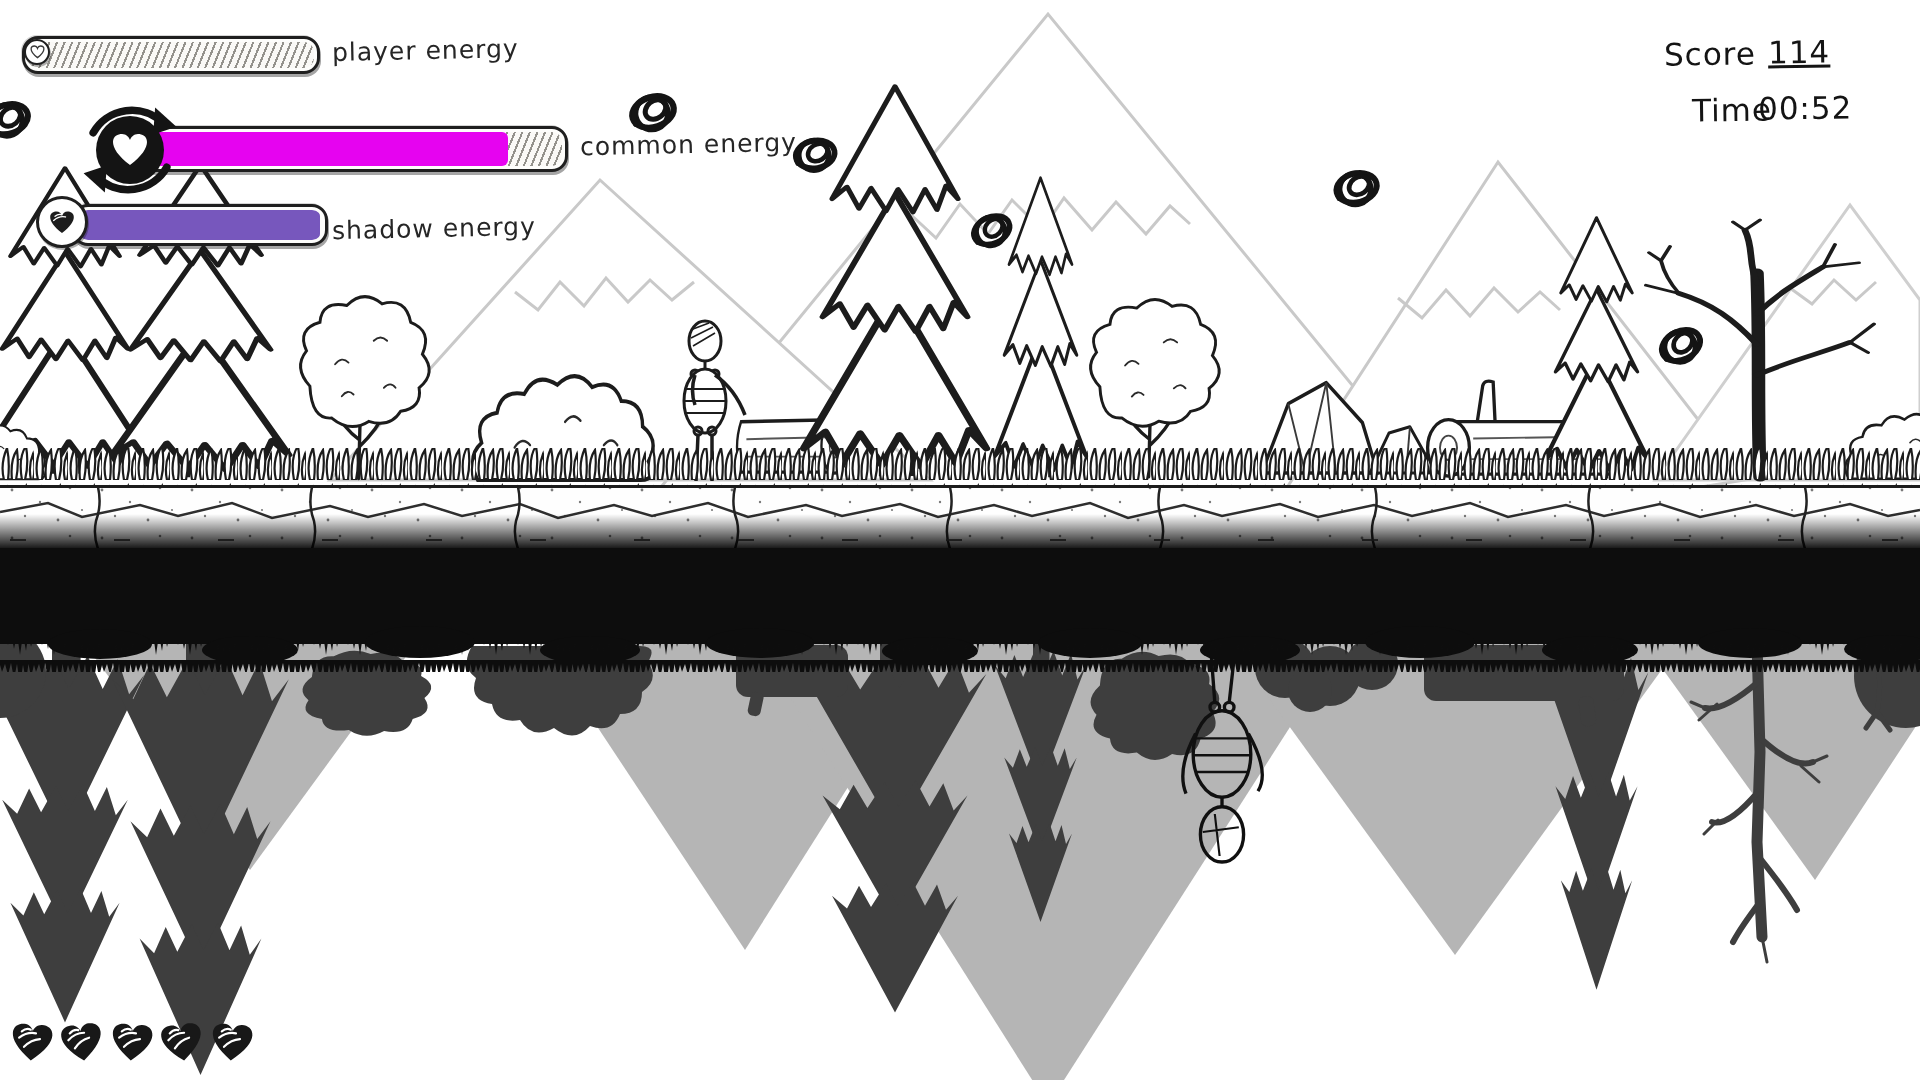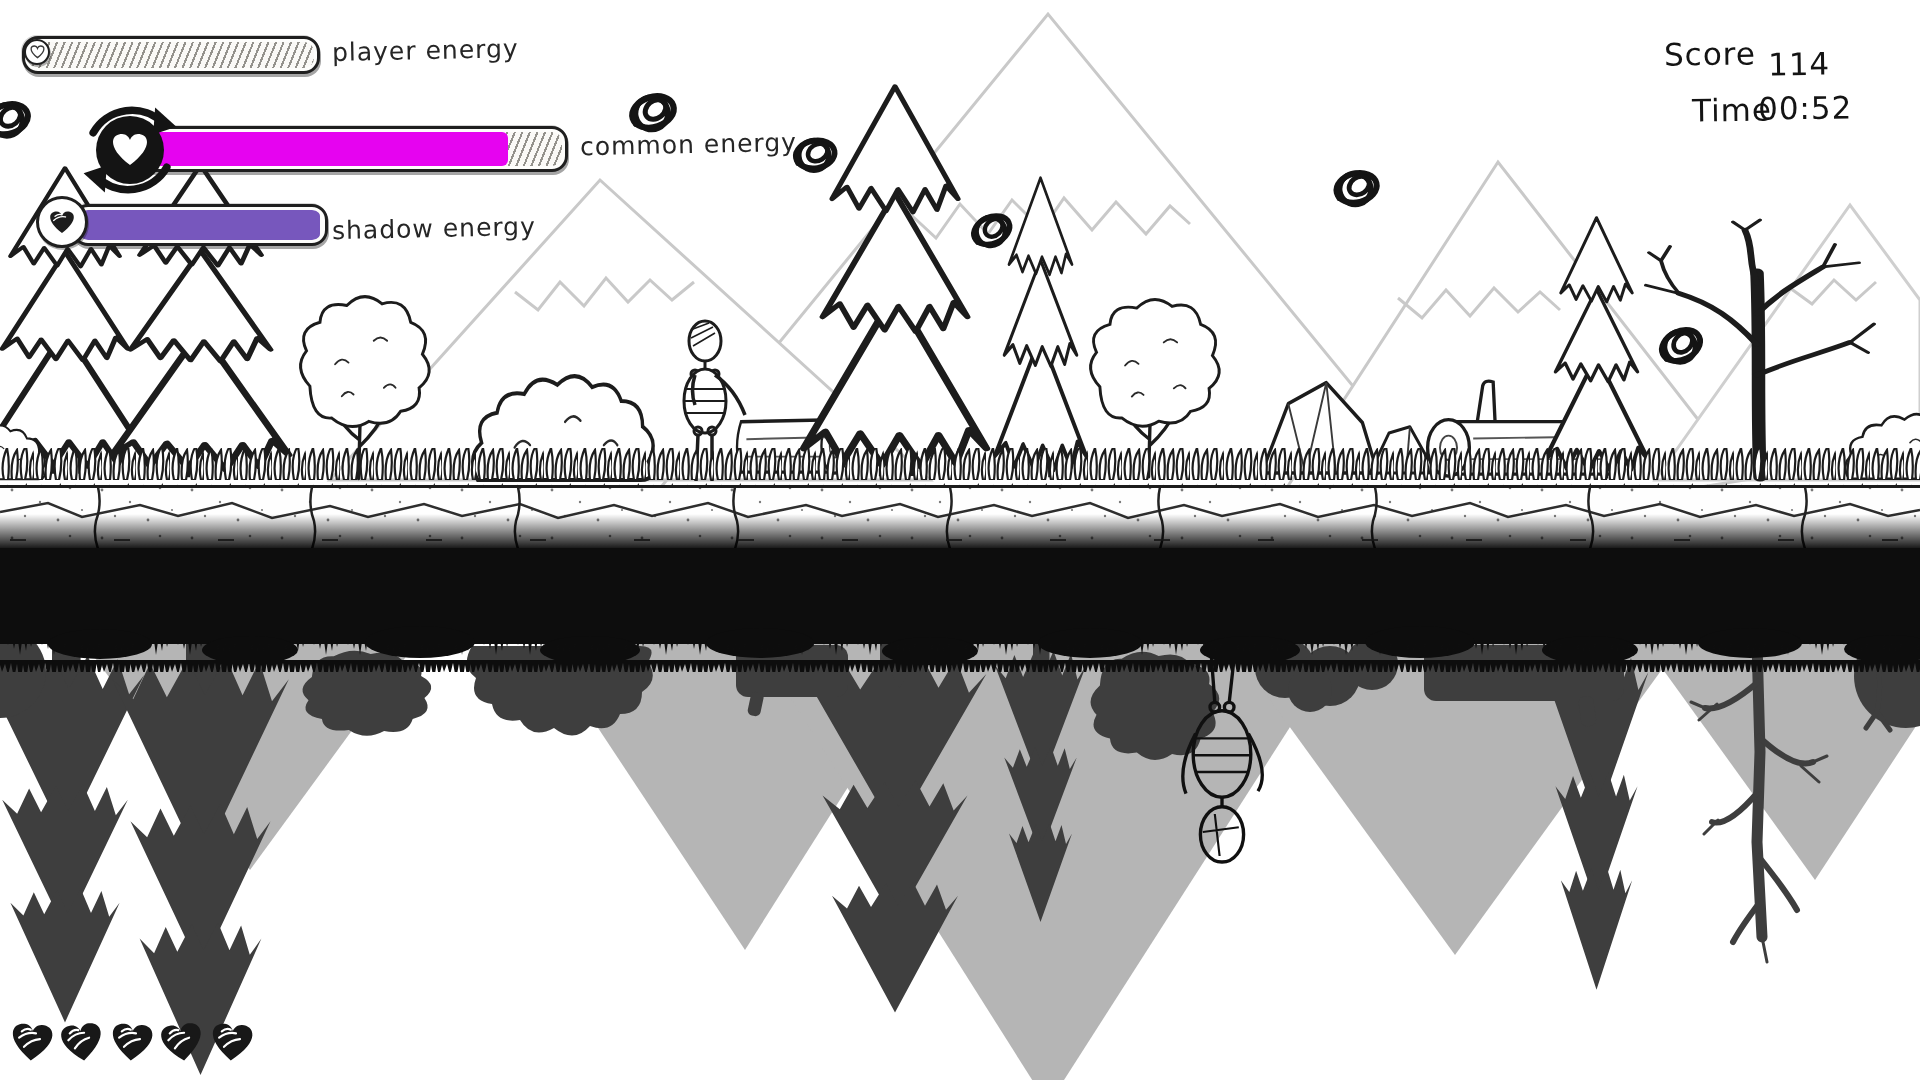--- a/index.html
+++ b/index.html
@@ -32,21 +32,21 @@
 
   .lbl{position:absolute;font-size:25px;letter-spacing:1px;color:#262626;
        transform:rotate(-1.2deg);white-space:nowrap;}
   #lbl-player{left:332px;top:36px;}
   #lbl-common{left:580px;top:130px;}
   #lbl-shadow{left:332px;top:214px;}
 
   .hudtext{position:absolute;font-size:31px;color:#141414;letter-spacing:1px;
            transform:rotate(-0.8deg);white-space:nowrap;}
   #score-label{left:1664px;top:36px;}
-  #score-value{left:1768px;top:46px;}
+  #score-value{left:1768px;top:34px;text-decoration:underline;}
   #time-label{left:1692px;top:92px;}
   #time-value{left:1758px;top:90px;}
 
   .lives{position:absolute;left:10px;top:1022px;display:flex;gap:6px;z-index:8;}
   .life{width:44px;height:42px;display:block;}
   .life:nth-child(odd){transform:rotate(4deg);}
   .life:nth-child(even){transform:rotate(-7deg);}
 </style>
 </head>
 <body>

